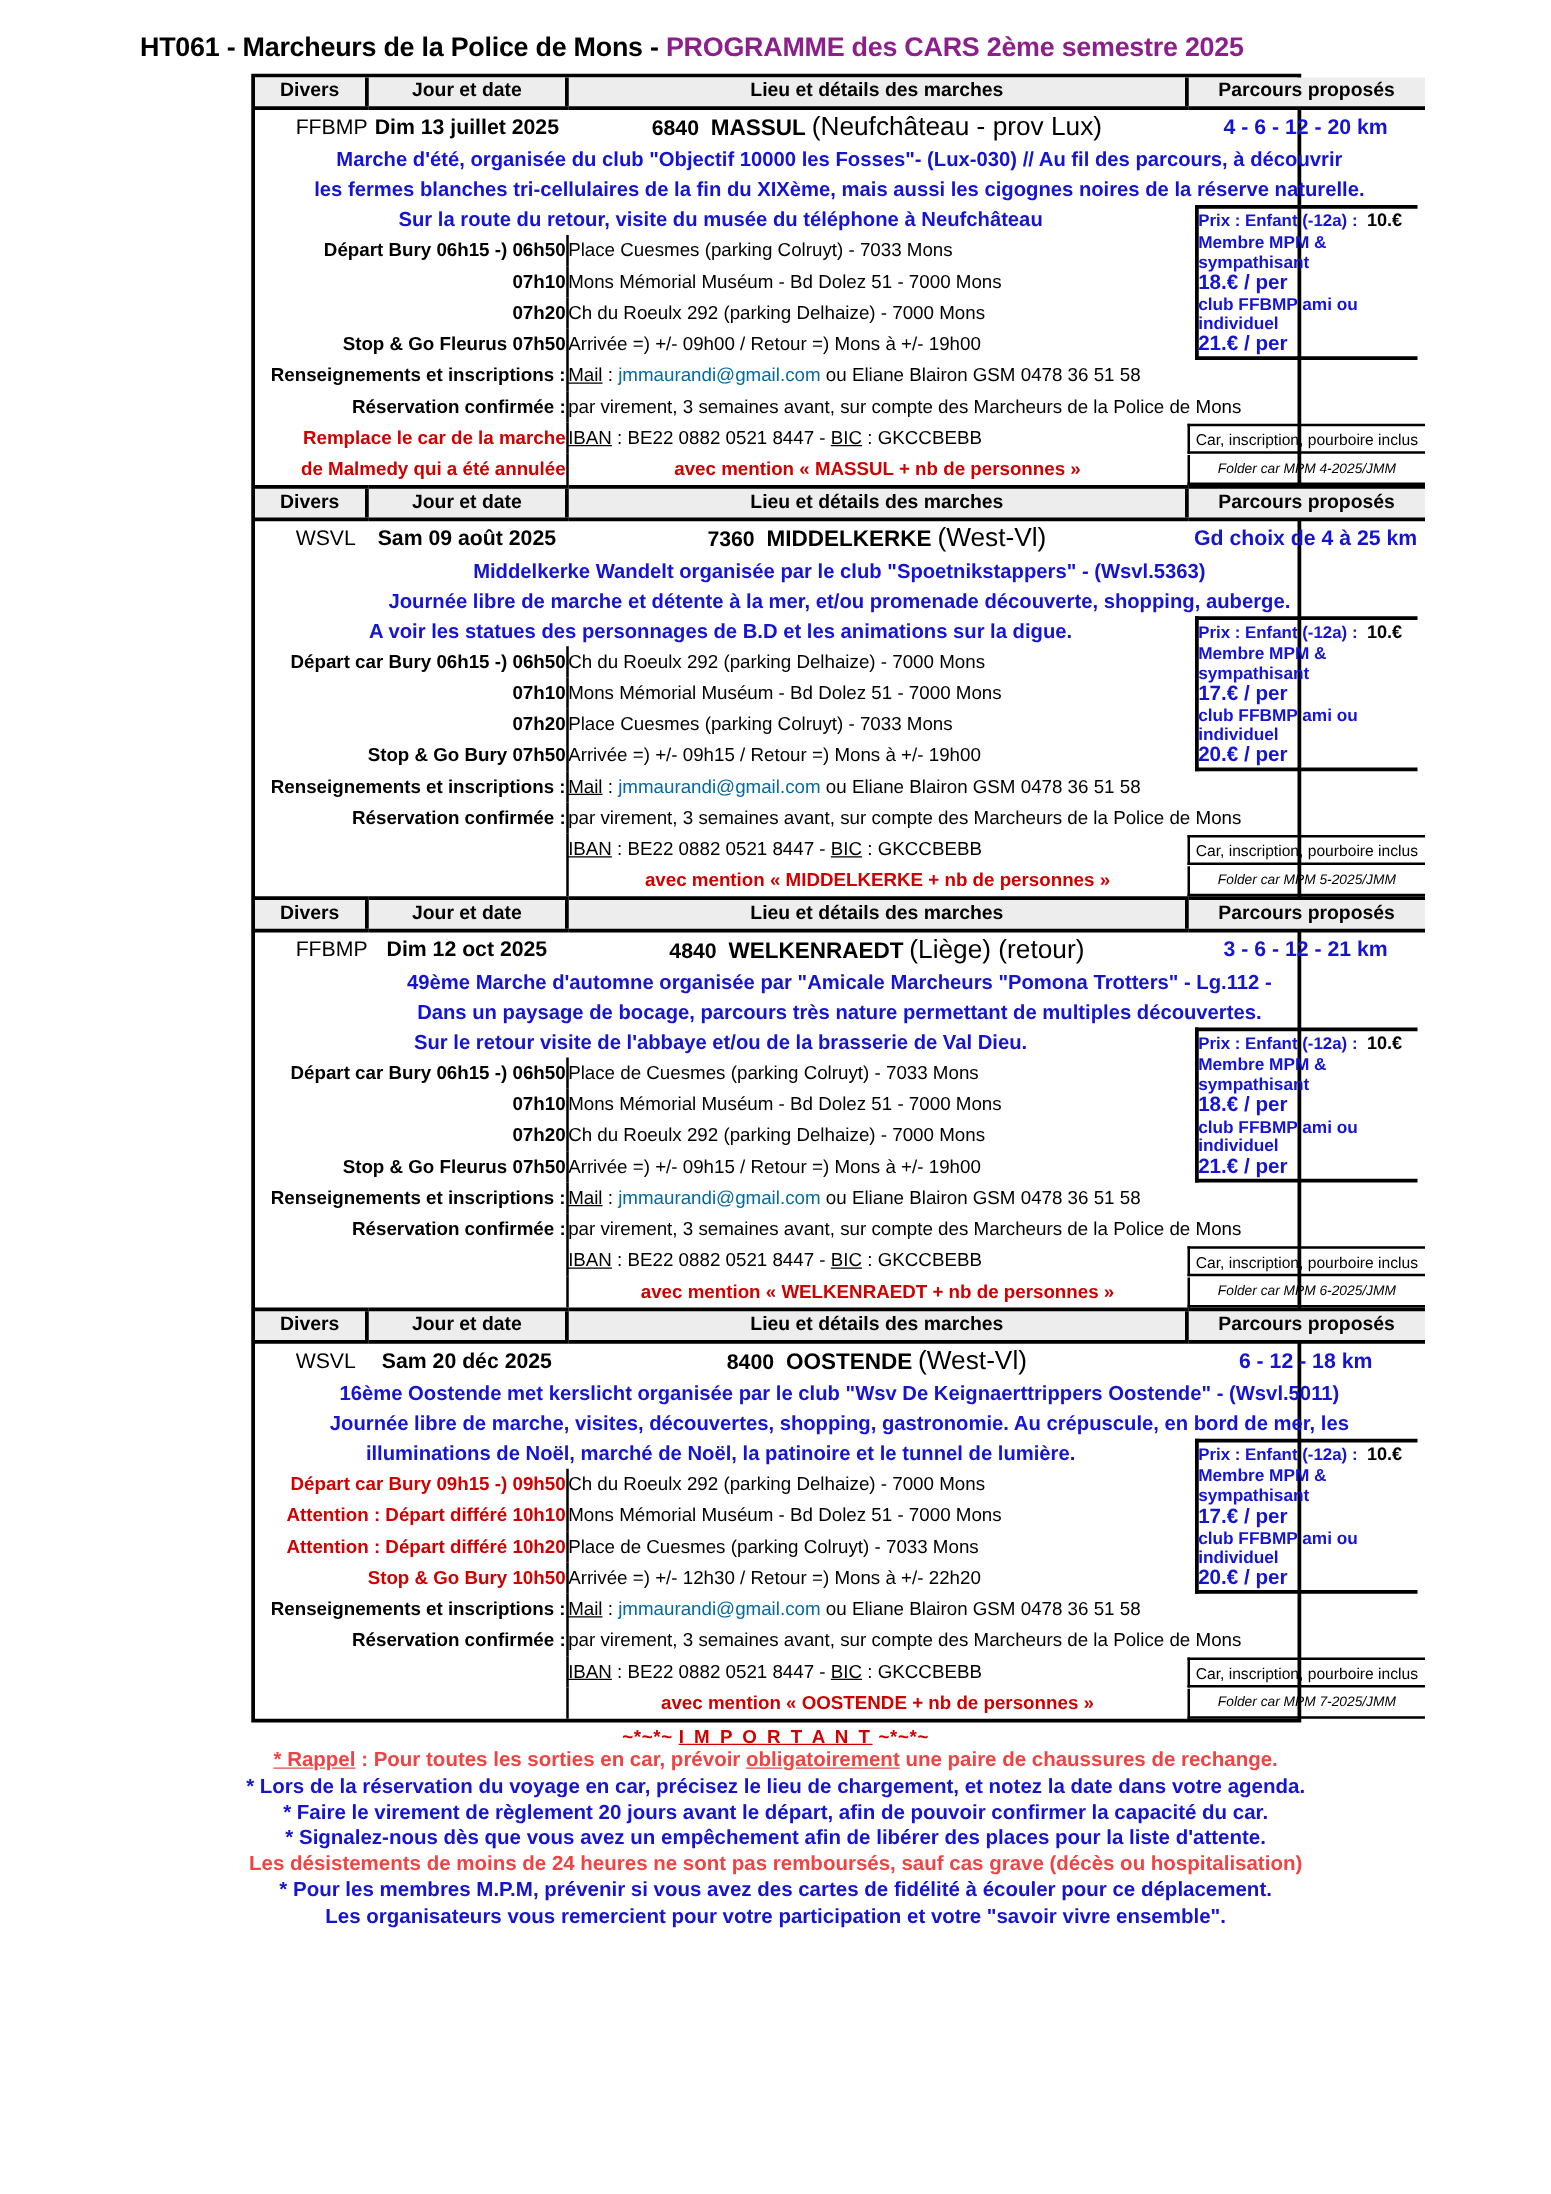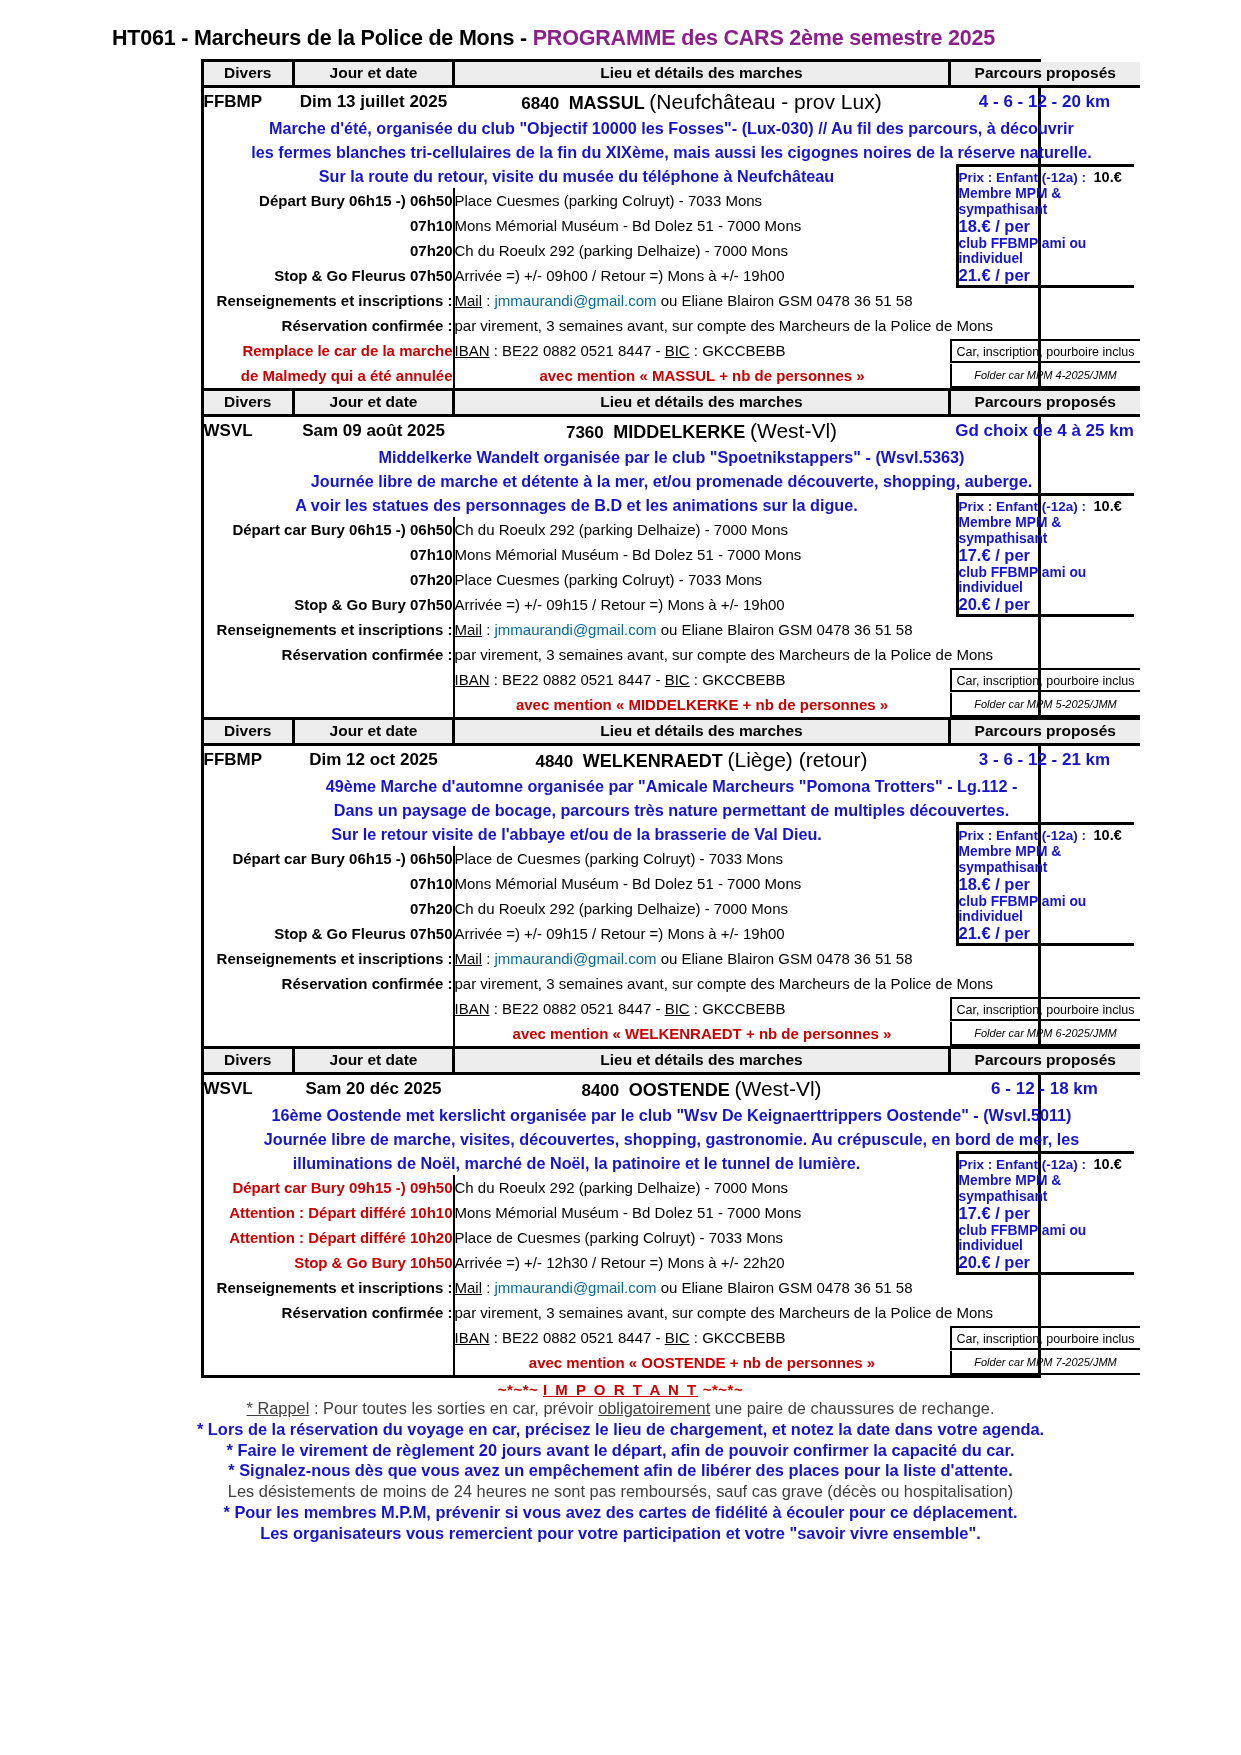--- a/index.html
+++ b/index.html
@@ -68,21 +68,21 @@
     height: 23px;
     border-bottom: 3px solid #000;
     border-top: 3px solid #000;
   }
   tr.hdr td.sep { border-left: 3px solid #000; }
   tr.hdr.first td { border-top: none; }
 
   
   tr.blk-title td { height: 28px; font-size: 17px; font-weight: bold; }
   .bt-left { padding-left: 14px; }
-  .bt-code { font-weight: bold; color: #000; }
+  .bt-code { font-weight: normal; color: #000; margin-left: 33px; }
   .bt-date { font-weight: bold; color: #000; }
   .bt-place-zip { font-weight: bold; }
   .bt-place { font-weight: bold; font-size: 18px; }
   .bt-prov { font-weight: normal; font-size: 21px; }
   .bt-dist {
     color: #1414d2; font-weight: bold; font-size: 16px; text-align: center;
   }
   .ctr { text-align: center; }
 
   
@@ -161,21 +161,21 @@
     text-align: center;
   }
   .imp-line {
     color: #d00000;
     font-weight: bold;
     font-size: 15px;
     letter-spacing: 0.5px;
     padding-top: 1px;
   }
   .imp-line .impword { text-decoration: underline; letter-spacing: 2px; }
-  .f-red  { color: #404040; font-weight: normal; font-size: 16.4px; line-height: 1.27; }
+  .f-red  { color: #ef4444; font-weight: bold; font-size: 16.4px; line-height: 1.27; }
   .f-blue { color: #1414d2; font-weight: bold; font-size: 16.4px; line-height: 1.27; }
 </style>
 </head>
 <body>
 
 <div class="page">
 
   <div class="doc-title">
     <span class="t-black">HT061 - Marcheurs de la Police de Mons  -  </span><span class="t-purple">PROGRAMME  des  CARS  2ème semestre 2025</span>
   </div>

